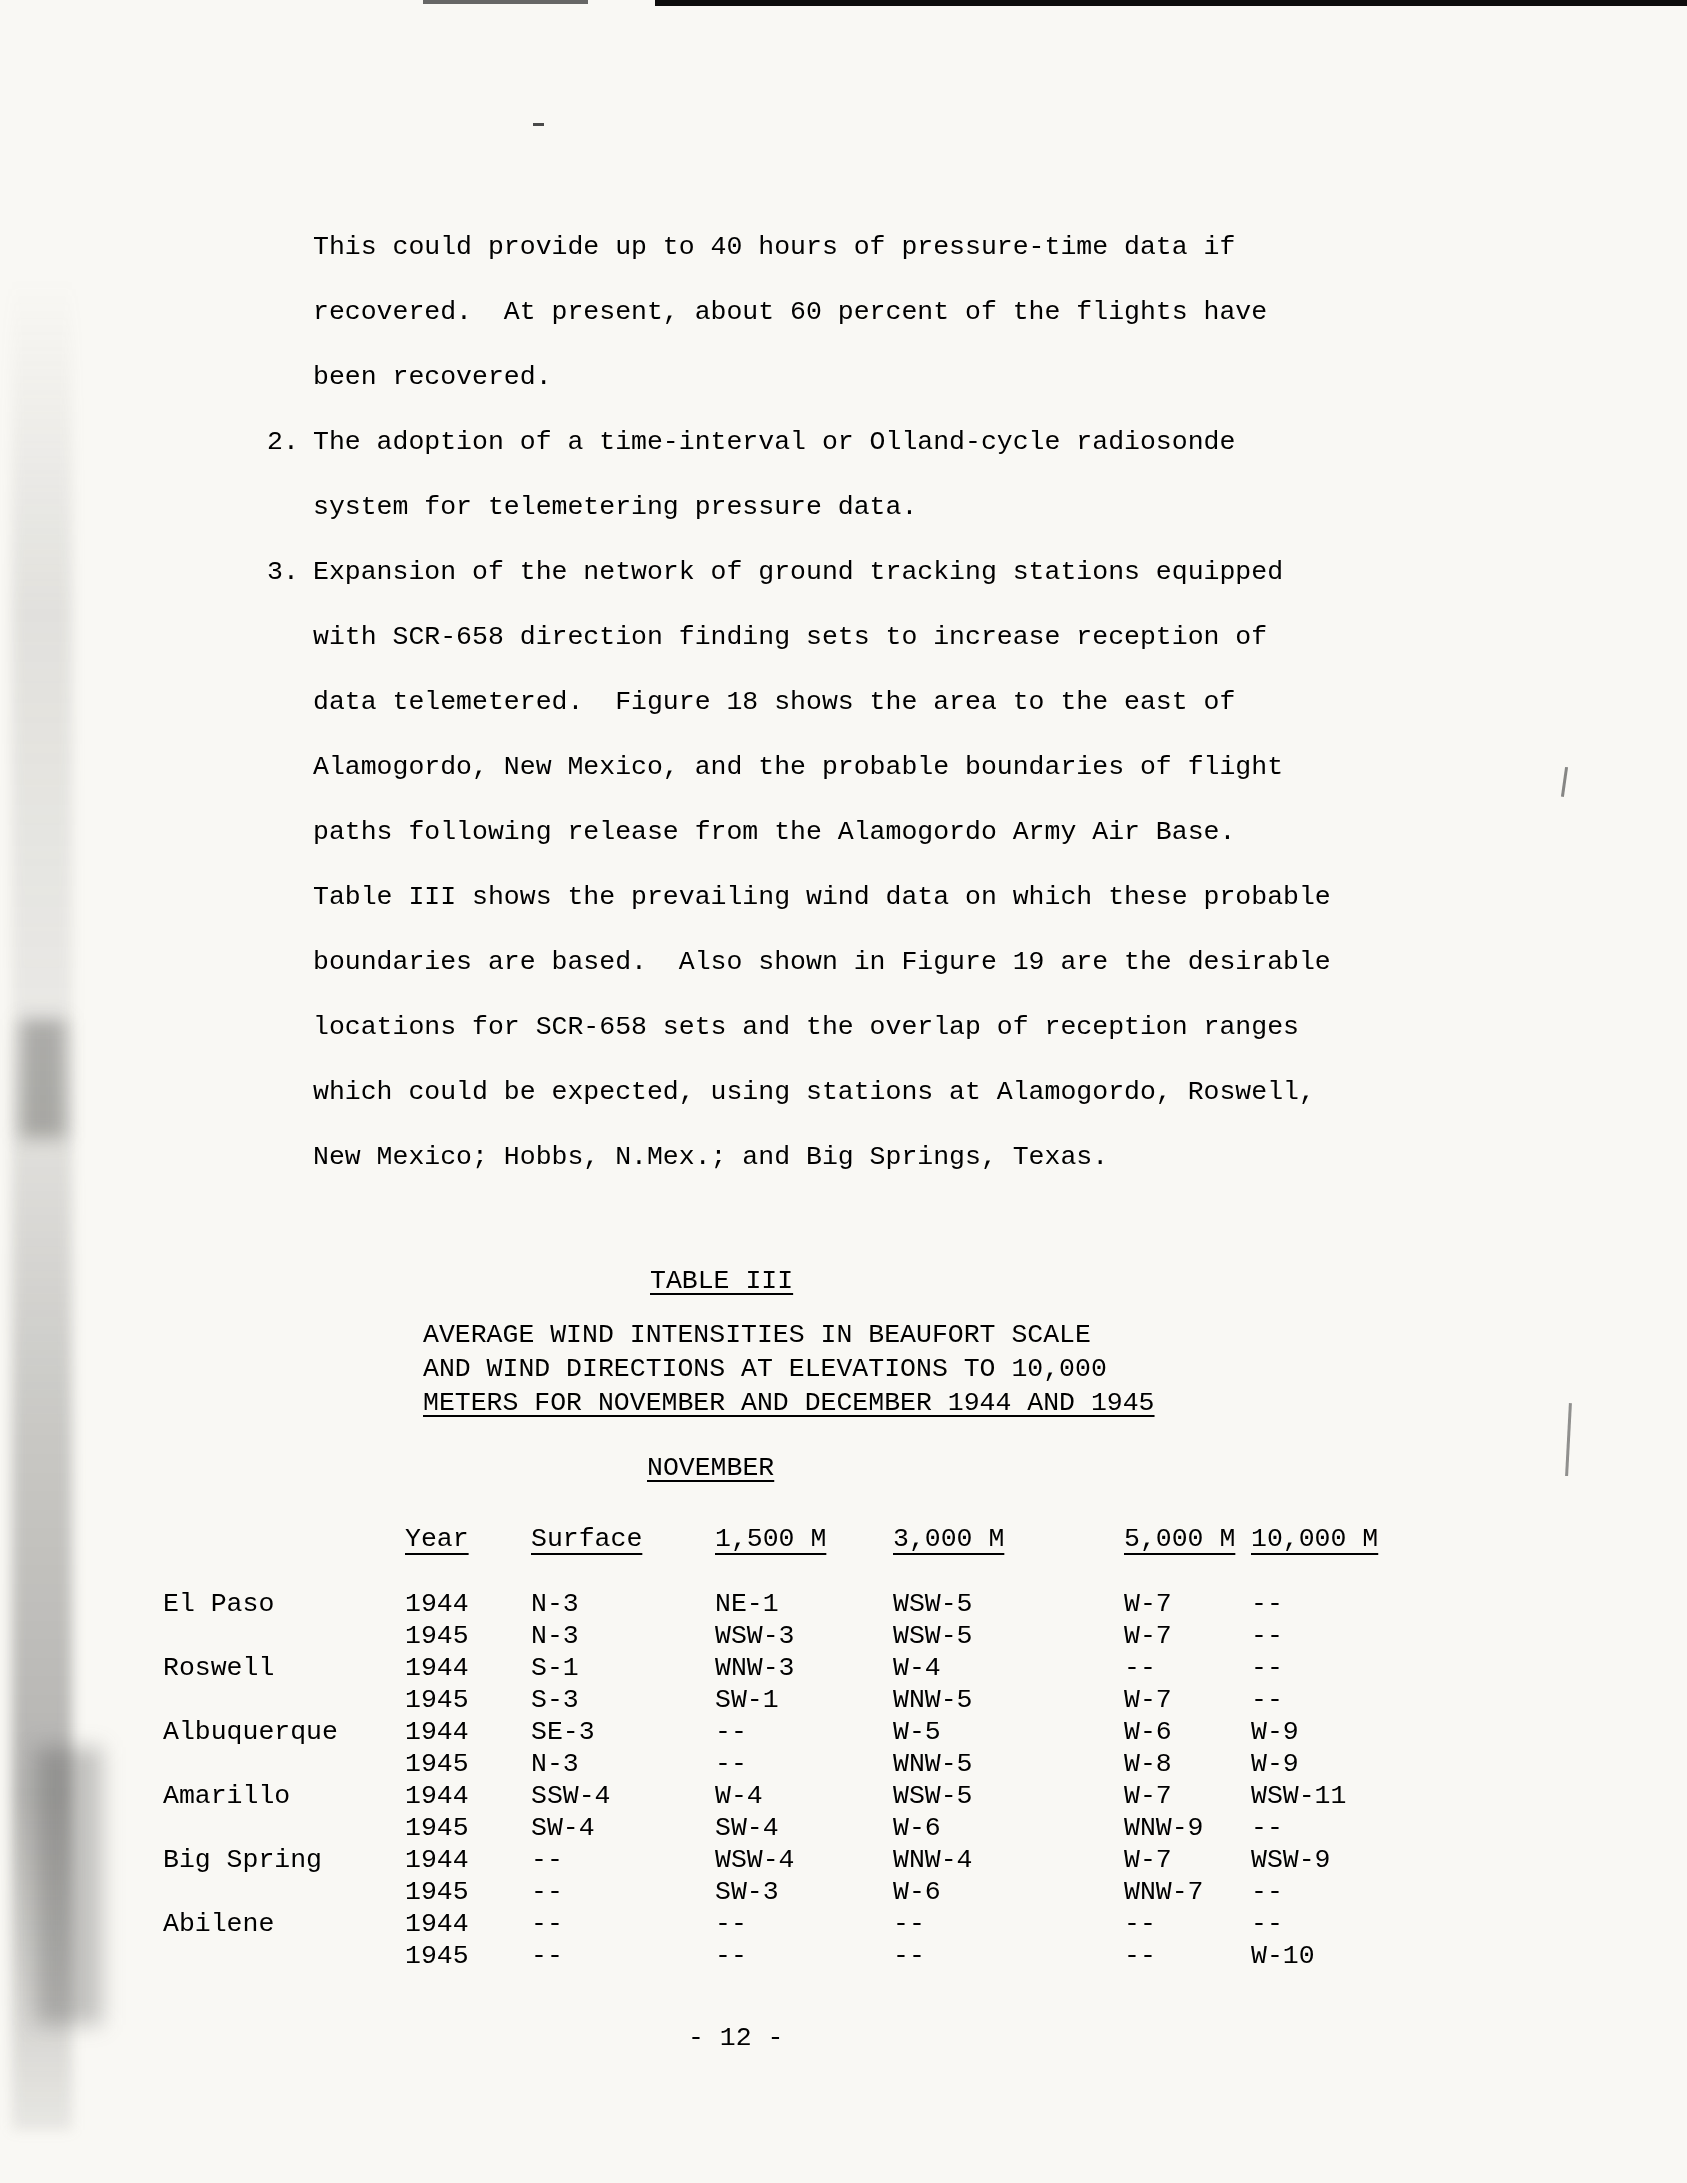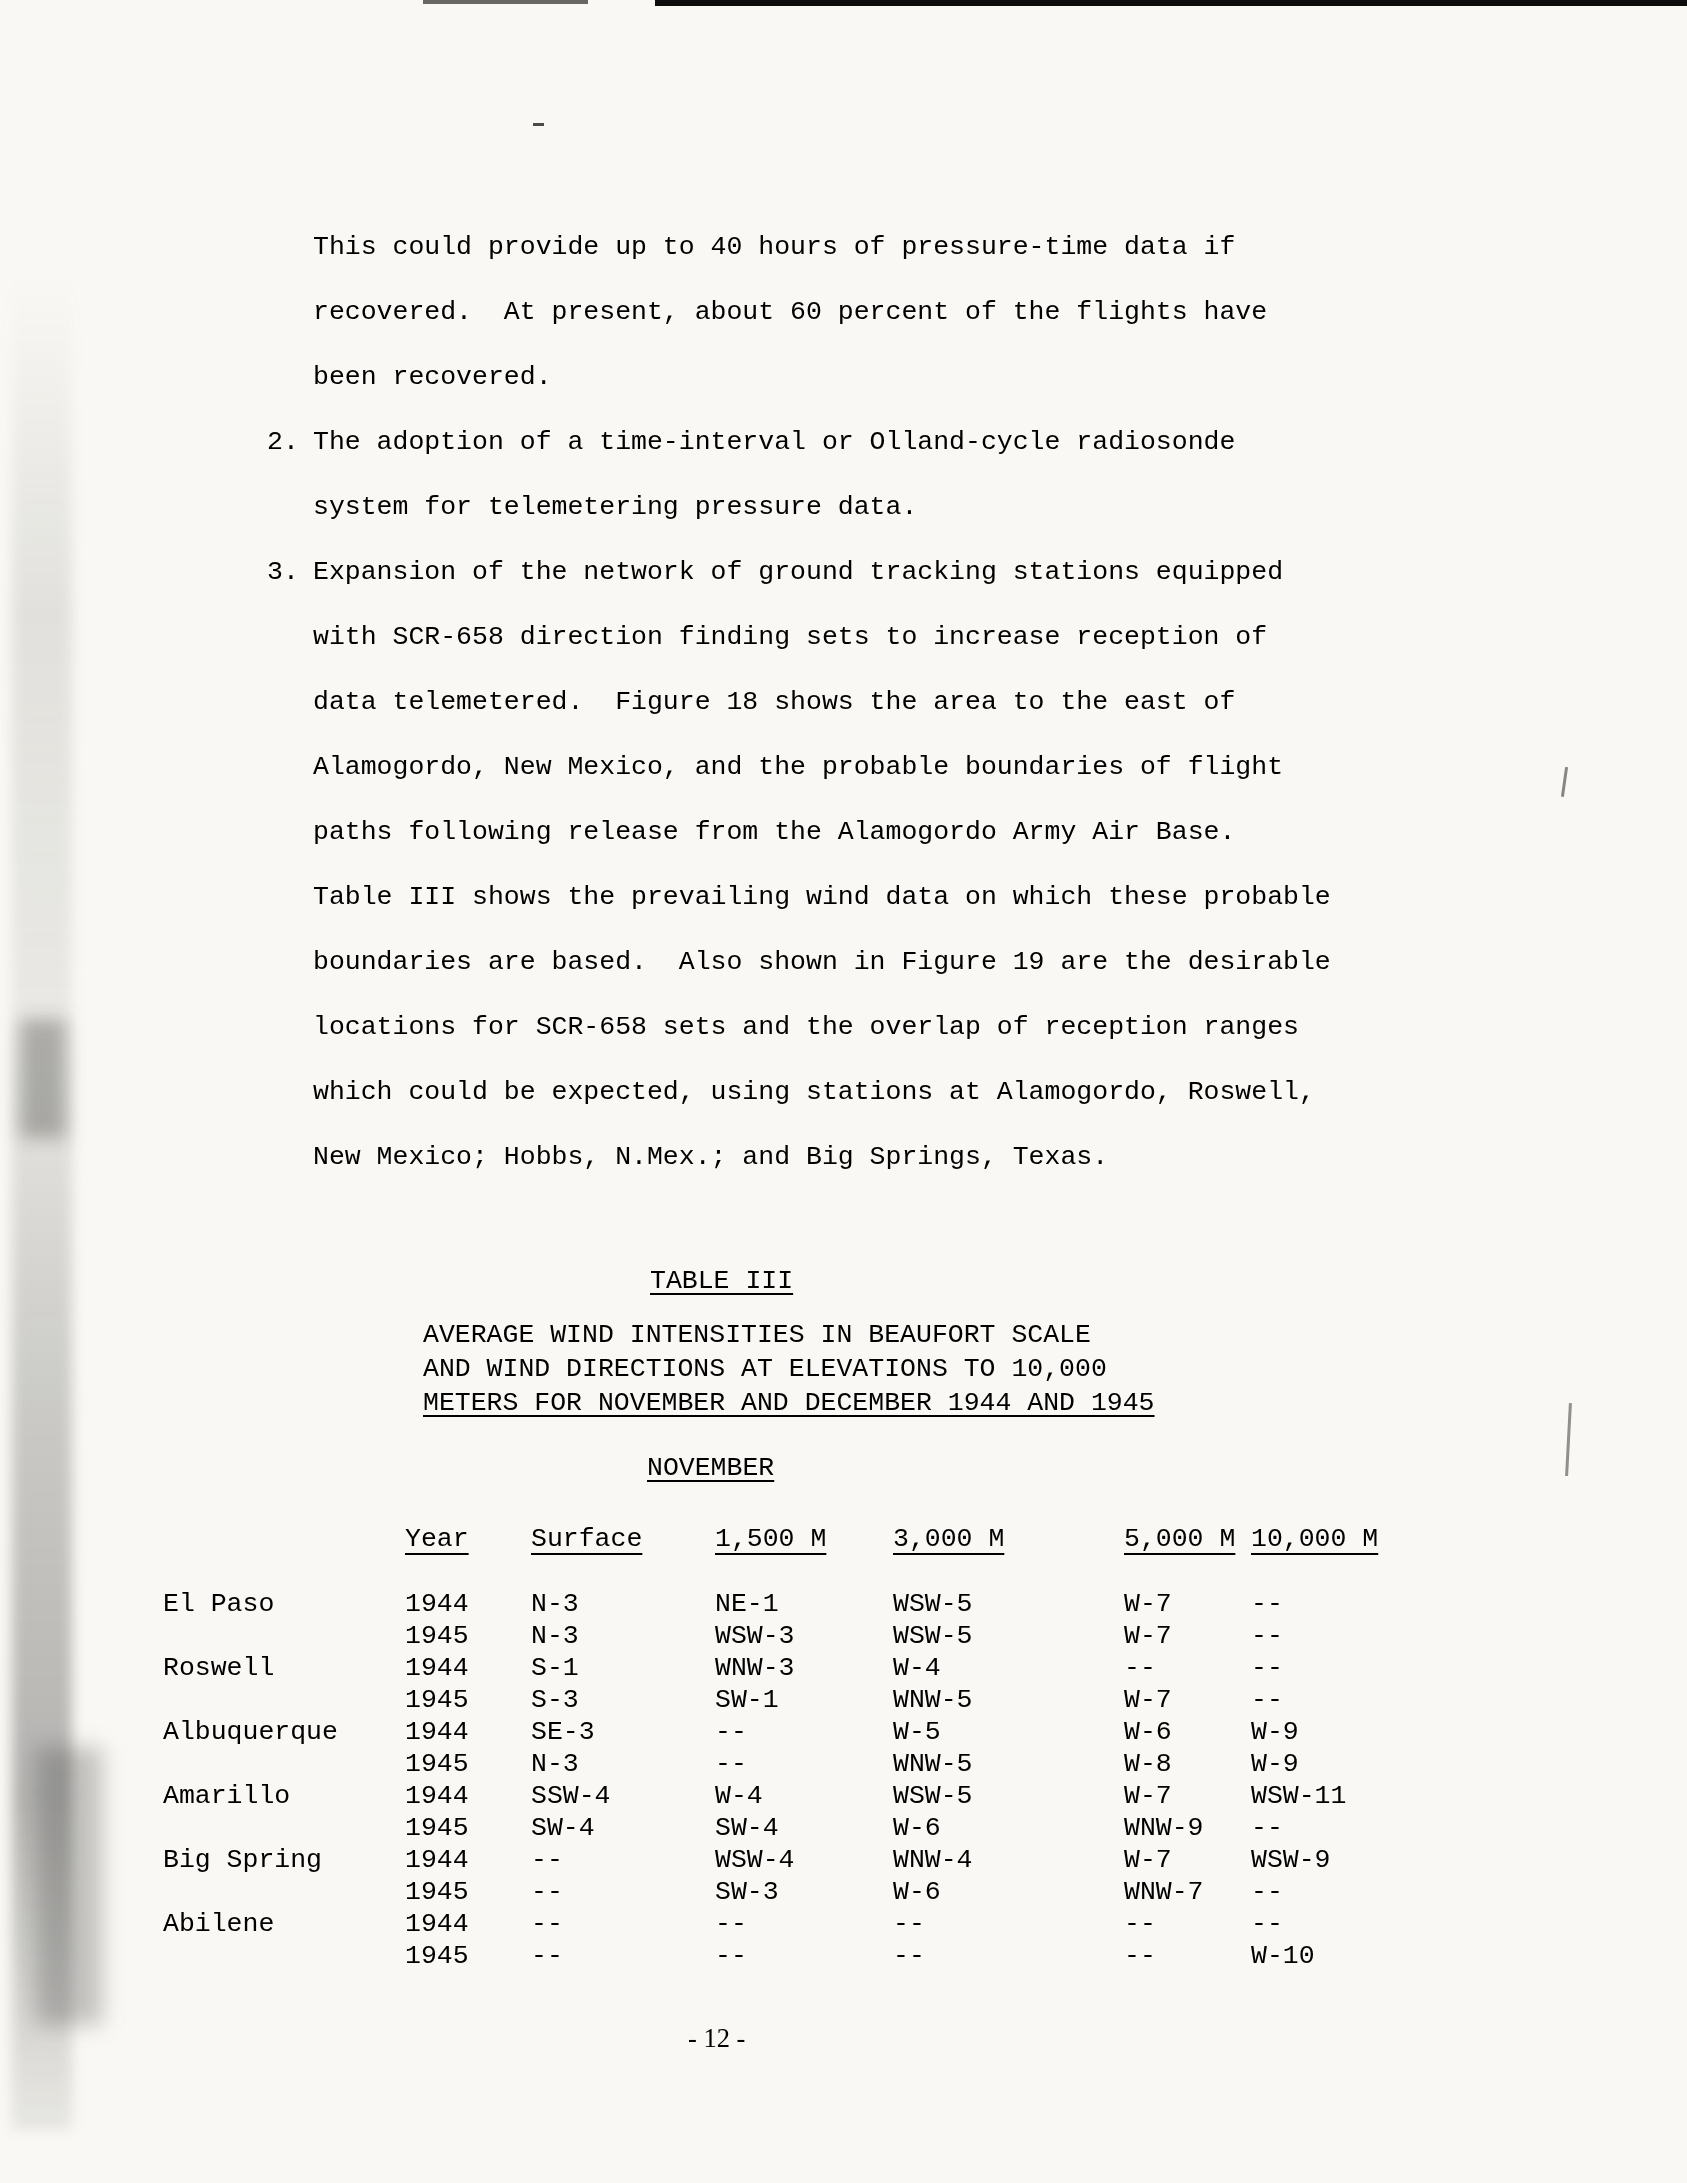--- a/index.html
+++ b/index.html
@@ -41,21 +41,21 @@
   .tbl-rows { position:absolute; top:1588px; left:0; width:1687px;text-align:right; }
   .trow { position:relative; height:32px; line-height:32px; }
   .trow span { position:absolute; top:0; white-space:pre; }
   .col-station { left:163px; }
   .col-year    { left:405px; }
   .col-c0      { left:531px; }
   .col-c1      { left:715px; }
   .col-c2      { left:893px; }
   .col-c3      { left:1124px; }
   .col-c4      { left:1251px; }
-  .page-number { position:absolute; top:2023px; left:688px; white-space:pre;font-family:Liberation Serif, serif; }
+  .page-number { position:absolute; top:2023px; left:688px; white-space:pre; }
 </style>
 </head>
 <body>
 
 <div class="page">
 
   <div class="top-strip"></div>
   <div class="top-strip2"></div>
   <div class="left-smudge"></div>
   <div class="left-blob1"></div>

